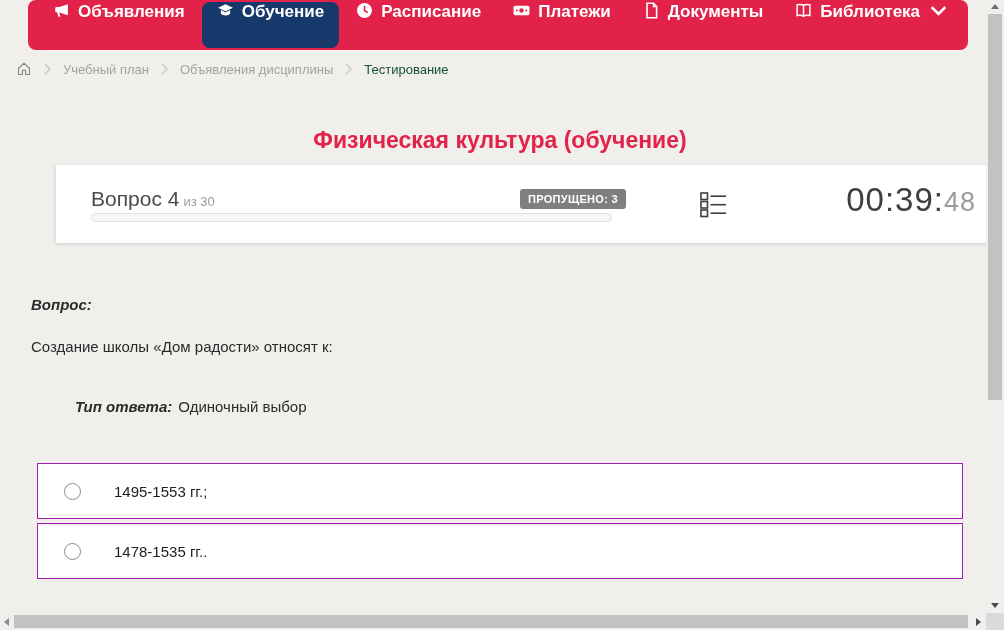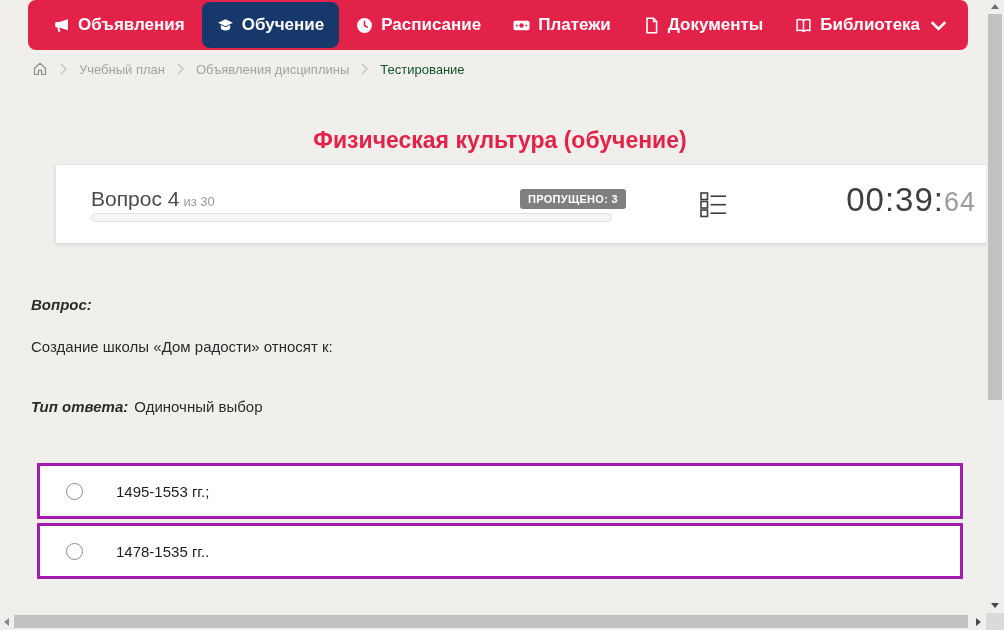--- a/index.html
+++ b/index.html
@@ -14,34 +14,34 @@
   
   .navbar {
     position: absolute; left: 28px; top: 0; width: 940px; height: 50px;
     background: #e32249;
     border-radius: 8px;
     display: flex; align-items: center;
     padding: 0 10px;
     gap: 2px;
   }
   .nav-item {
-    display: flex; align-items: center; gap: 8px;
+    display: flex; align-items: flex-start; gap: 8px;
     color: #ffffff; font-size: 17px; font-weight: 700;
     padding: 0 15px; height: 46px;
     border-radius: 8px;
     cursor: pointer;
     white-space: nowrap;
   }
   .nav-item.active { background: #17386b; }
   .nav-item svg { width: 17px; height: 17px; display: block; }
   .nav-caret { margin-left: 2px; }
 
   
   .breadcrumb {
-    position: absolute; left: 32px; top: 61px;
+    position: absolute; left: 16px; top: 61px;
     display: flex; align-items: center; gap: 12px;
     font-size: 13px; color: #a3a3a0;
   }
   .breadcrumb .crumb { cursor: pointer; }
   .breadcrumb .crumb.current { color: #14532d; cursor: default; }
   .crumb-sep svg { display: block; }
   .home-icon svg { display: block; }
 
   
   .page-title {
@@ -88,29 +88,29 @@
   .timer .secs { color: #9b9b9b; font-size: 27px; }
 
   
   .question-block {
     position: absolute; left: 31px; top: 292px; width: 900px;
     font-size: 15px; color: #2b2b2b; line-height: 26px;
   }
   .q-heading { font-weight: 700; font-style: italic; }
   .q-text { margin-top: 16px; }
   .answer-type { margin-top: 34px; }
-  .answer-type .t-label { font-weight: 700; font-style: italic; margin-right: 6px; }
+  .answer-type .t-label { font-weight: 700; font-style: italic; margin-right: 6px; margin-left: 44px; }
 
   
   .options {
     position: absolute; left: 37px; top: 463px; width: 926px;
   }
   .option {
     background: #ffffff;
-    border: 3px solid #a21caf;
+    border: 1px solid #a21caf;
     height: 56px;
     margin-bottom: 4px;
     display: flex; align-items: center;
     cursor: pointer;
   }
   .radio {
     width: 17px; height: 17px;
     border: 1px solid #8a8a8a; border-radius: 50%;
     margin-left: 26px;
     background: #ffffff;
@@ -249,21 +249,21 @@
     <svg viewBox="0 0 27 27" width="27" height="27">
       <rect x="1" y="2" width="6.5" height="6.5" fill="none" stroke="#3f3f3f" stroke-width="1.6"></rect>
       <line x1="10.5" y1="5.2" x2="26" y2="5.2" stroke="#3f3f3f" stroke-width="1.6"></line>
       <rect x="1" y="10.5" width="6.5" height="6.5" fill="none" stroke="#3f3f3f" stroke-width="1.6"></rect>
       <line x1="10.5" y1="13.7" x2="26" y2="13.7" stroke="#3f3f3f" stroke-width="1.6"></line>
       <rect x="1" y="19" width="6.5" height="6.5" fill="none" stroke="#3f3f3f" stroke-width="1.6"></rect>
       <line x1="10.5" y1="22.2" x2="26" y2="22.2" stroke="#3f3f3f" stroke-width="1.6"></line>
     </svg>
   </div>
   <div class="timer">
-    <span>00:39:</span><span class="secs">64</span>
+    <span>00:39:</span><span class="secs">48</span>
   </div>
 </div>
 
 <div class="question-block">
   <div class="q-heading">Вопрос:</div>
   <div class="q-text">Создание школы «Дом радости» относят к:</div>
   <div class="answer-type">
     <span class="t-label">Тип ответа:</span><span>Одиночный выбор</span>
   </div>
 </div>

